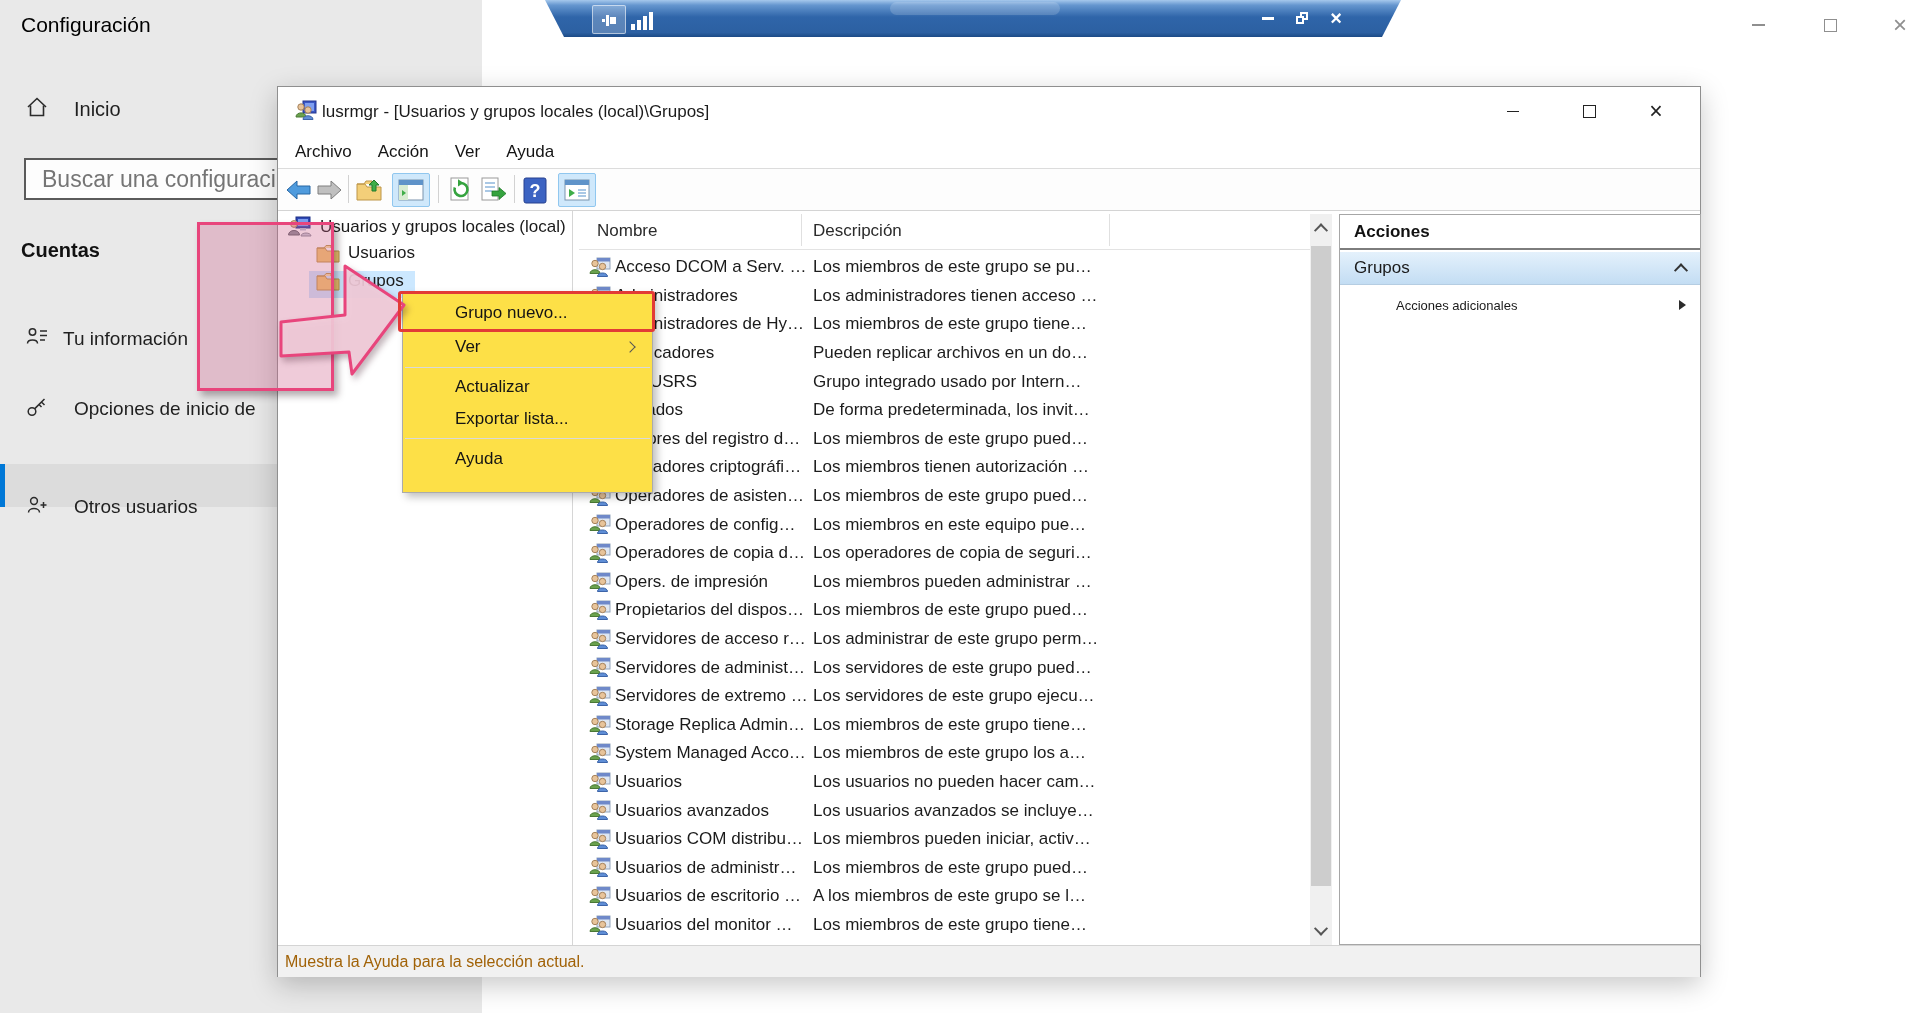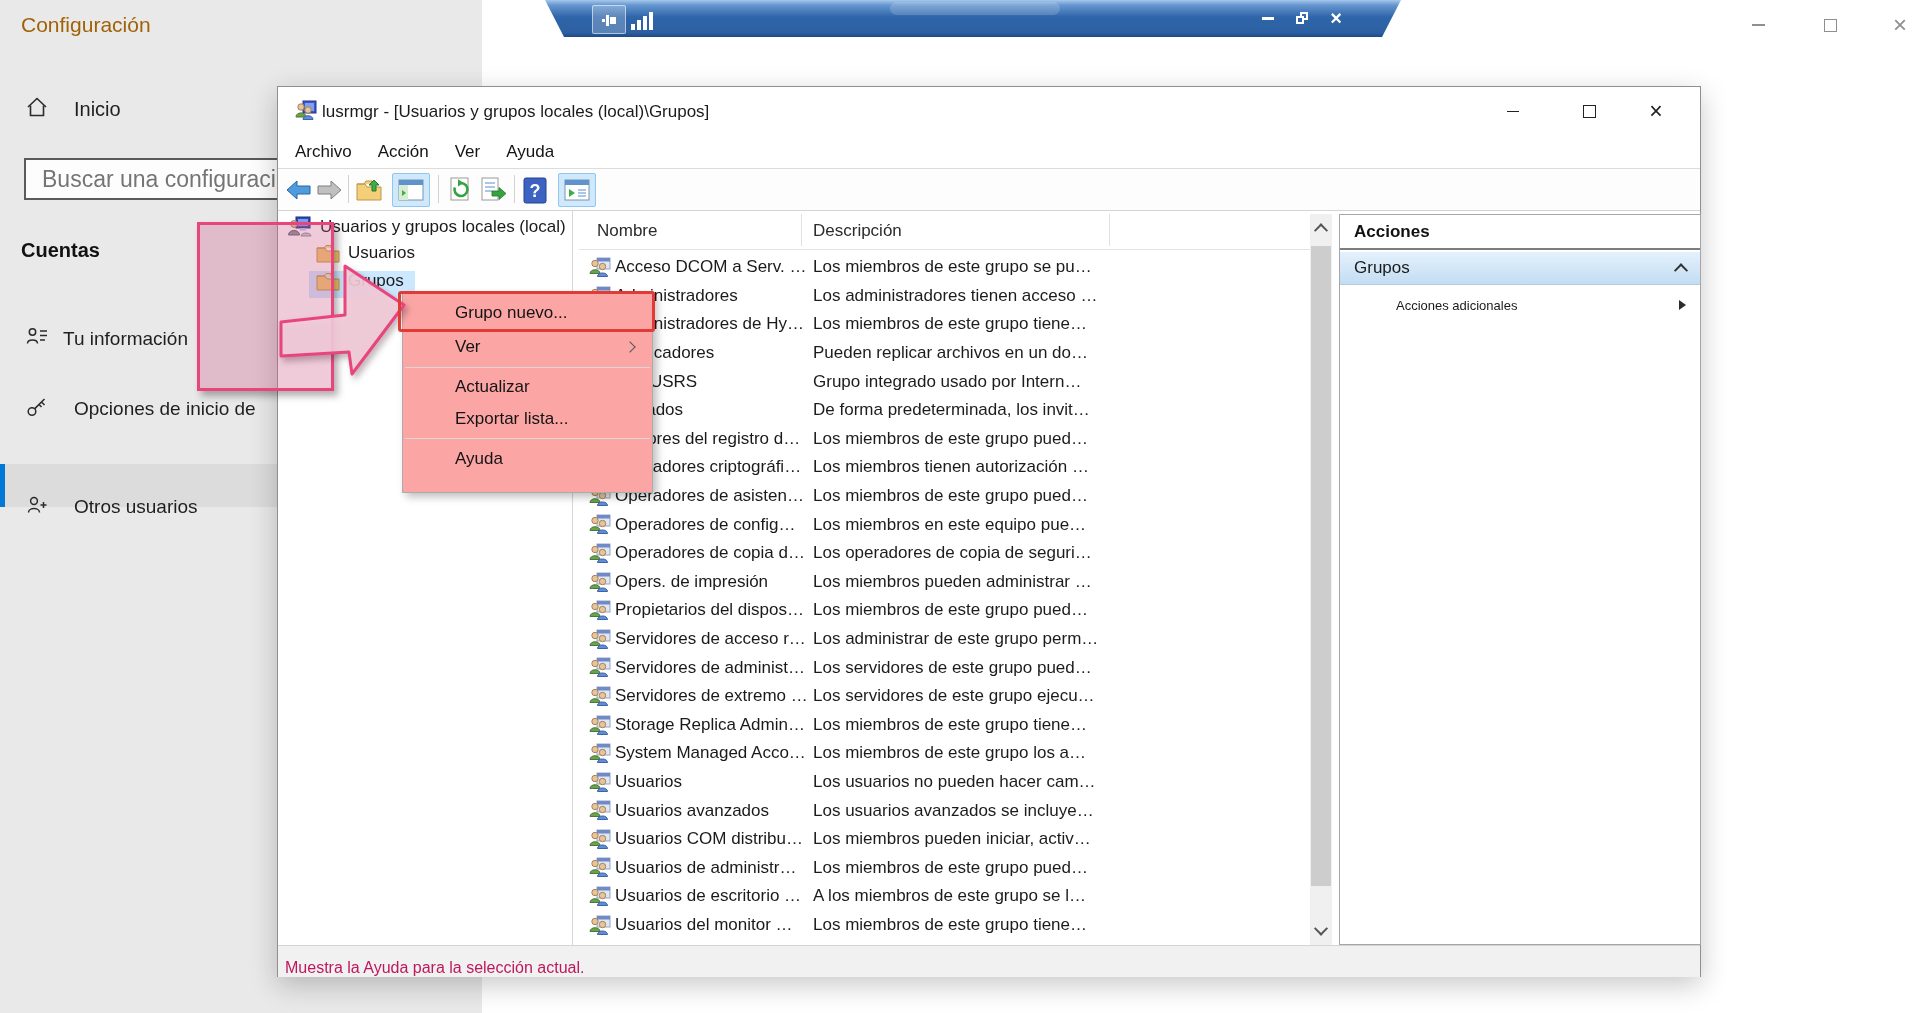--- a/index.html
+++ b/index.html
@@ -2,21 +2,21 @@
 <html><head>
 <meta charset="utf-8">
 <style>
   html,body{margin:0;padding:0;background:#ffffff;}
   .screen{position:relative;width:1920px;height:1013px;overflow:hidden;
           font-family:"Liberation Sans",sans-serif;color:#1a1a1a;background:#ffffff;}
   .abs{position:absolute;}
 
   
   .settings-pane{left:0;top:0;width:482px;height:1013px;background:#e9e9e9;}
-  .settings-title{left:21px;top:13px;font-size:21px;color:#a16207;}
+  .settings-title{left:21px;top:13px;font-size:21px;color:#000000;}
   .nav-row{display:flex;align-items:center;gap:26px;left:26px;height:26px;}
   .nav-label{font-size:20px;color:#1f1f1f;white-space:nowrap;}
   .search-box{left:24px;top:158px;width:256px;height:42px;background:#fdfdfd;
               border:2px solid #5a5a5a;box-sizing:border-box;}
   .search-box input{width:100%;height:100%;border:none;background:transparent;outline:none;
               font-family:"Liberation Sans",sans-serif;font-size:23px;color:#3c3c3c;padding:0 0 0 16px;}
   .section-heading{left:21px;top:239px;font-size:20px;font-weight:bold;color:#111;}
   .nav-selected-bg{left:0;top:464px;width:482px;height:43px;background:#dcdcdc;}
   .nav-accent{left:0;top:464px;width:5px;height:43px;}
   .set-ctrl{top:10px;width:44px;height:30px;display:flex;align-items:center;justify-content:center;color:#8f8f8f;}
@@ -87,24 +87,24 @@
   .ap-group{position:absolute;left:0;top:37px;width:100%;height:33px;
             background:linear-gradient(180deg,#e4f1fc 0%,#c3ddf3 100%);border-bottom:1px solid #b5cde2;
             display:flex;align-items:center;padding-left:14px;font-size:17px;box-sizing:border-box;}
   .ap-chevron{position:absolute;right:14px;top:12px;}
   .ap-additional{position:absolute;left:0;top:74px;width:100%;height:33px;display:flex;align-items:center;
             padding-left:56px;font-size:13px;box-sizing:border-box;}
   .tri-right{position:absolute;right:14px;top:11px;width:0;height:0;border-left:7px solid #2b2b2b;
             border-top:5px solid transparent;border-bottom:5px solid transparent;}
 
   .statusbar{left:0;top:858px;width:100%;height:32px;background:#f1f1f1;border-top:1px solid #d4d4d4;
-             display:flex;align-items:flex-end;padding-left:7px;box-sizing:border-box;font-size:16px;color:#be185d;}
+             display:flex;align-items:center;padding-left:7px;box-sizing:border-box;font-size:16px;color:#a16207;}
 
   
-  .ctx-menu{left:402px;top:292px;width:251px;height:201px;background:#fca5a5;border:1px solid #ababab;
+  .ctx-menu{left:402px;top:292px;width:251px;height:201px;background:#fde047;border:1px solid #ababab;
             box-shadow:4px 4px 8px rgba(0,0,0,0.25);box-sizing:border-box;padding-top:3px;z-index:40;}
   .ctx-item{position:relative;height:34px;display:flex;align-items:center;padding-left:52px;font-size:17px;color:#141414;}
   .ctx-sep{height:1px;background:#d9d9d9;margin:3px 2px;}
   .ctx-sub{position:absolute;right:18px;top:13px;width:7px;height:7px;border-top:1.6px solid #555;
            border-right:1.6px solid #555;transform:rotate(45deg);}
 
   
   .anno-rect{left:197px;top:222px;width:131px;height:163px;background:rgba(206,96,140,0.33);
              border:3px solid #e8457c;box-shadow:4px 5px 7px rgba(40,20,30,0.35);z-index:50;}
   .anno-num{left:197px;top:237px;width:131px;text-align:center;font-size:86px;font-weight:500;color:#e6376d;

